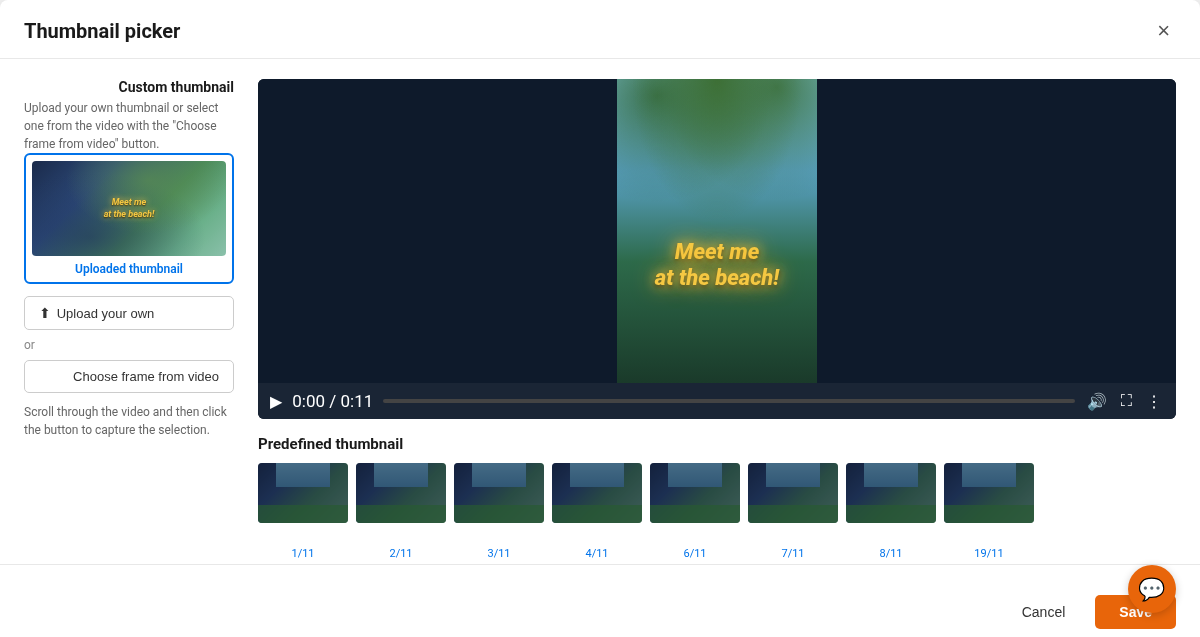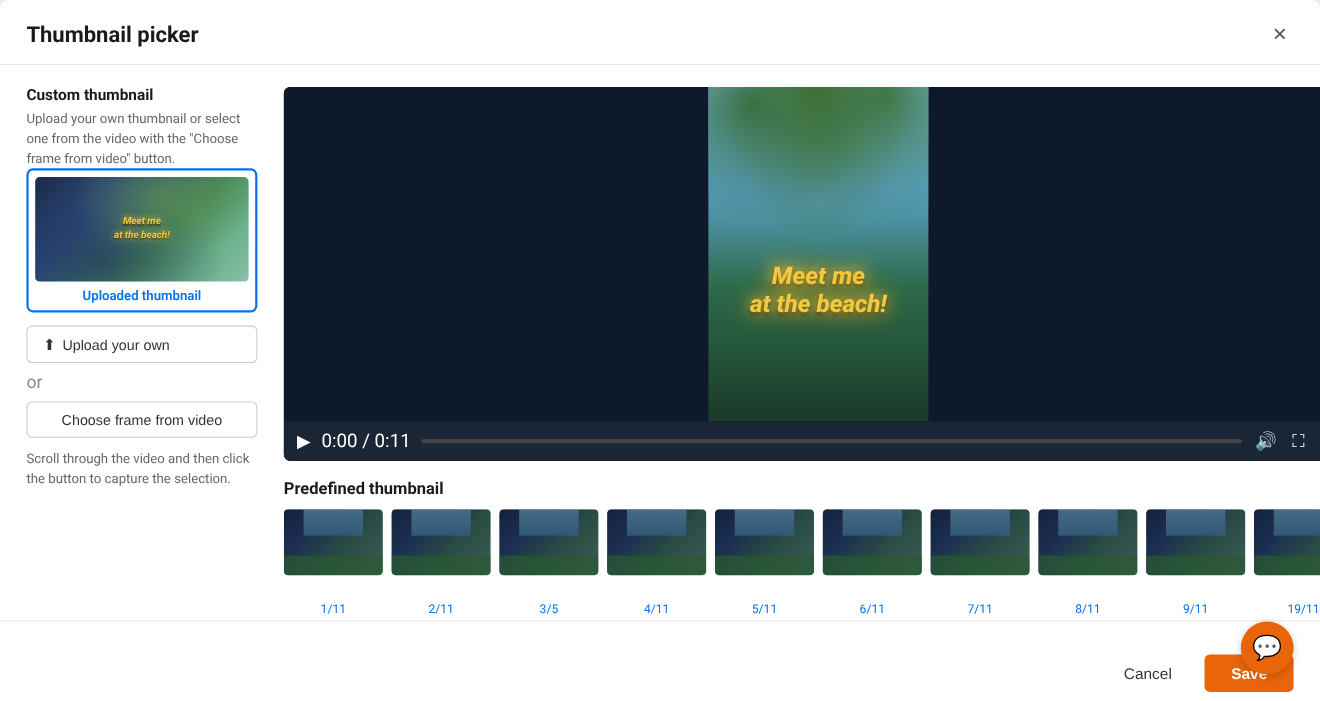--- a/index.html
+++ b/index.html
@@ -50,20 +50,21 @@
     }
     .left-panel {
       width: 210px;
       flex-shrink: 0;
     }
     .left-panel .section-title {
       font-size: 14px;
       font-weight: 700;
       color: #1a1a1a;
       margin-bottom: 4px;
+      text-align: right;
     }
     .left-panel .section-desc {
       font-size: 12px;
       color: #666;
       line-height: 1.5;
       margin-bottom: 0;
     }
     .thumbnail-selected-box {
       border: 2px solid #0073ea;
       border-radius: 6px;
@@ -115,34 +116,34 @@
       background: #fff;
       border-radius: 5px;
       padding: 8px 14px;
       font-size: 13px;
       color: #333;
       cursor: pointer;
       width: 100%;
       margin-bottom: 8px;
     }
     .or-text {
-      font-size: 16px;
+      font-size: 12px;
       color: #888;
       margin-bottom: 8px;
     }
     .choose-frame-btn {
       border: 1px solid #ccc;
       background: #fff;
       border-radius: 5px;
       padding: 8px 14px;
       font-size: 13px;
       color: #333;
       cursor: pointer;
       width: 100%;
-      text-align: center;
+      text-align: right;
       margin-bottom: 10px;
     }
     .scroll-hint {
       font-size: 12px;
       color: #666;
       line-height: 1.5;
     }
     .right-panel {
       flex: 1;
       display: flex;
@@ -427,69 +428,53 @@
                 <div class="thumb-green"></div>
               </div>
               <div class="thumb-label">2/11</div>
             </div>
             <div class="thumb-item">
               <div class="thumb-img">
                 <div class="thumb-sky"></div>
                 <div class="thumb-dark"></div>
                 <div class="thumb-green"></div>
               </div>
-              <div class="thumb-label">3/5</div>
+              <div class="thumb-label">3/11</div>
             </div>
             <div class="thumb-item">
               <div class="thumb-img">
                 <div class="thumb-sky"></div>
                 <div class="thumb-dark"></div>
                 <div class="thumb-green"></div>
               </div>
               <div class="thumb-label">4/11</div>
             </div>
             <div class="thumb-item">
               <div class="thumb-img">
                 <div class="thumb-sky"></div>
                 <div class="thumb-dark"></div>
                 <div class="thumb-green"></div>
               </div>
-              <div class="thumb-label">5/11</div>
-            </div>
-            <div class="thumb-item">
-              <div class="thumb-img">
-                <div class="thumb-sky"></div>
-                <div class="thumb-dark"></div>
-                <div class="thumb-green"></div>
-              </div>
               <div class="thumb-label">6/11</div>
             </div>
             <div class="thumb-item">
               <div class="thumb-img">
                 <div class="thumb-sky"></div>
                 <div class="thumb-dark"></div>
                 <div class="thumb-green"></div>
               </div>
               <div class="thumb-label">7/11</div>
             </div>
             <div class="thumb-item">
               <div class="thumb-img">
                 <div class="thumb-sky"></div>
                 <div class="thumb-dark"></div>
                 <div class="thumb-green"></div>
               </div>
               <div class="thumb-label">8/11</div>
-            </div>
-            <div class="thumb-item">
-              <div class="thumb-img">
-                <div class="thumb-sky"></div>
-                <div class="thumb-dark"></div>
-                <div class="thumb-green"></div>
-              </div>
-              <div class="thumb-label">9/11</div>
             </div>
             <div class="thumb-item">
               <div class="thumb-img">
                 <div class="thumb-sky"></div>
                 <div class="thumb-dark"></div>
                 <div class="thumb-green"></div>
               </div>
               <div class="thumb-label">19/11</div>
             </div>
           </div>

